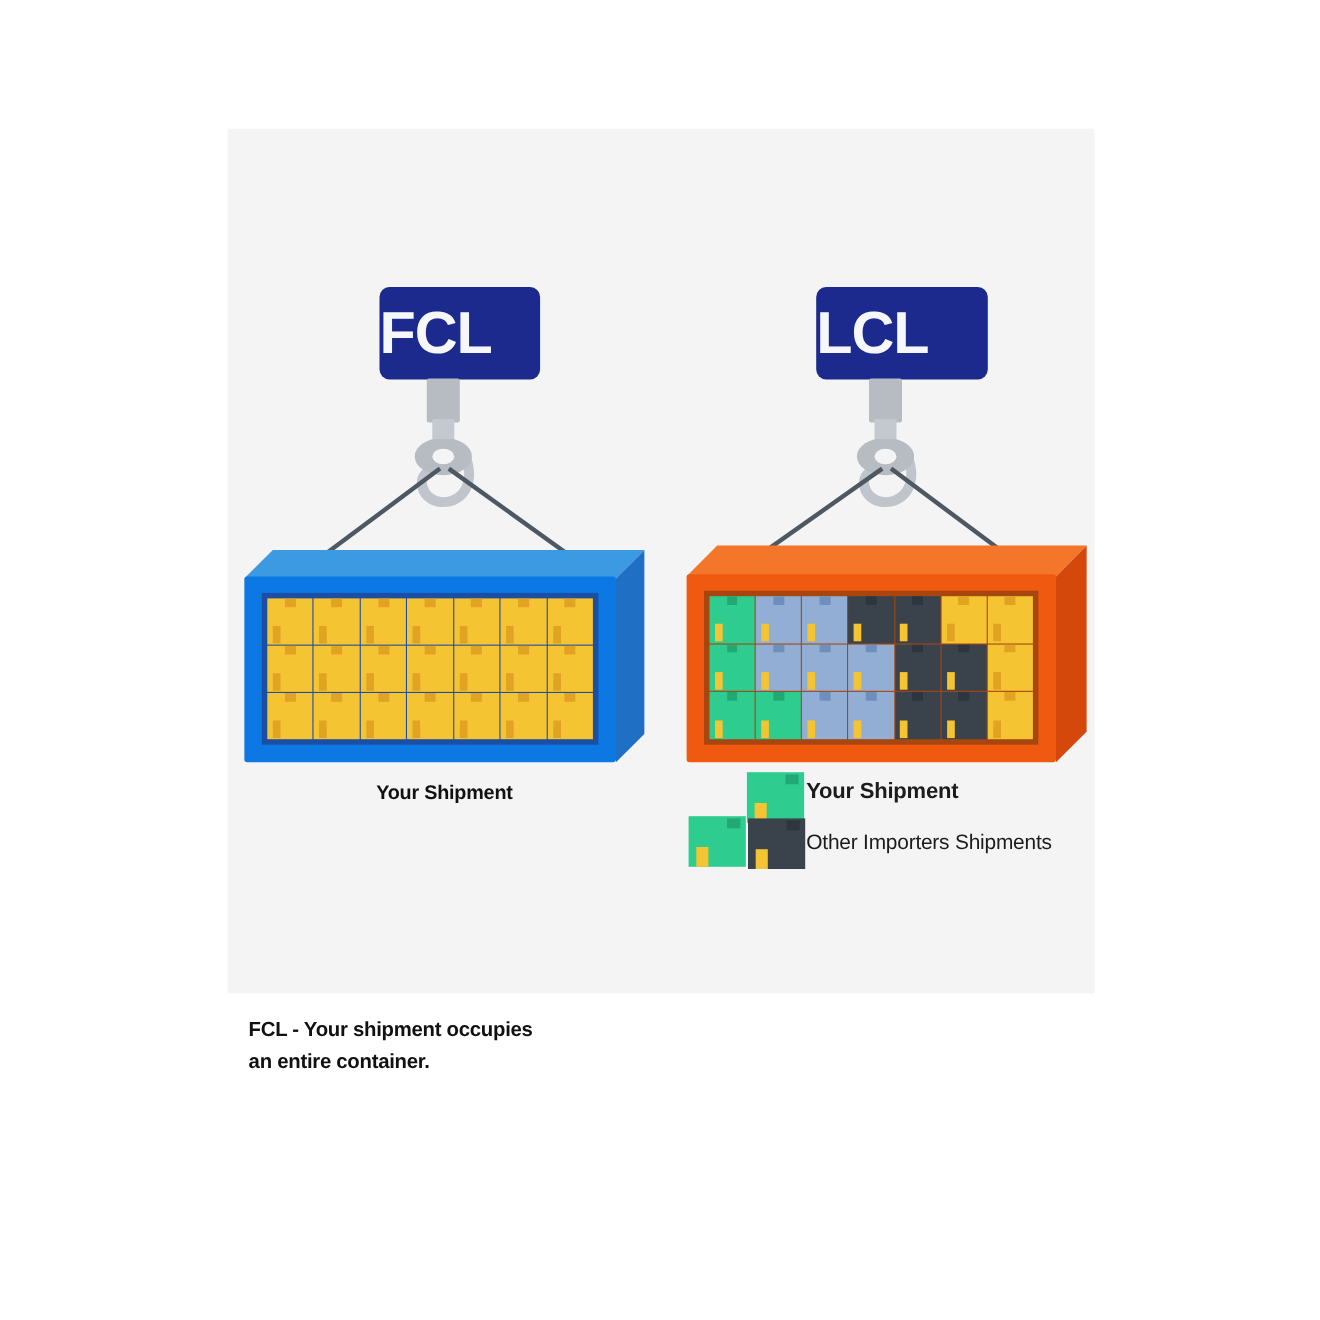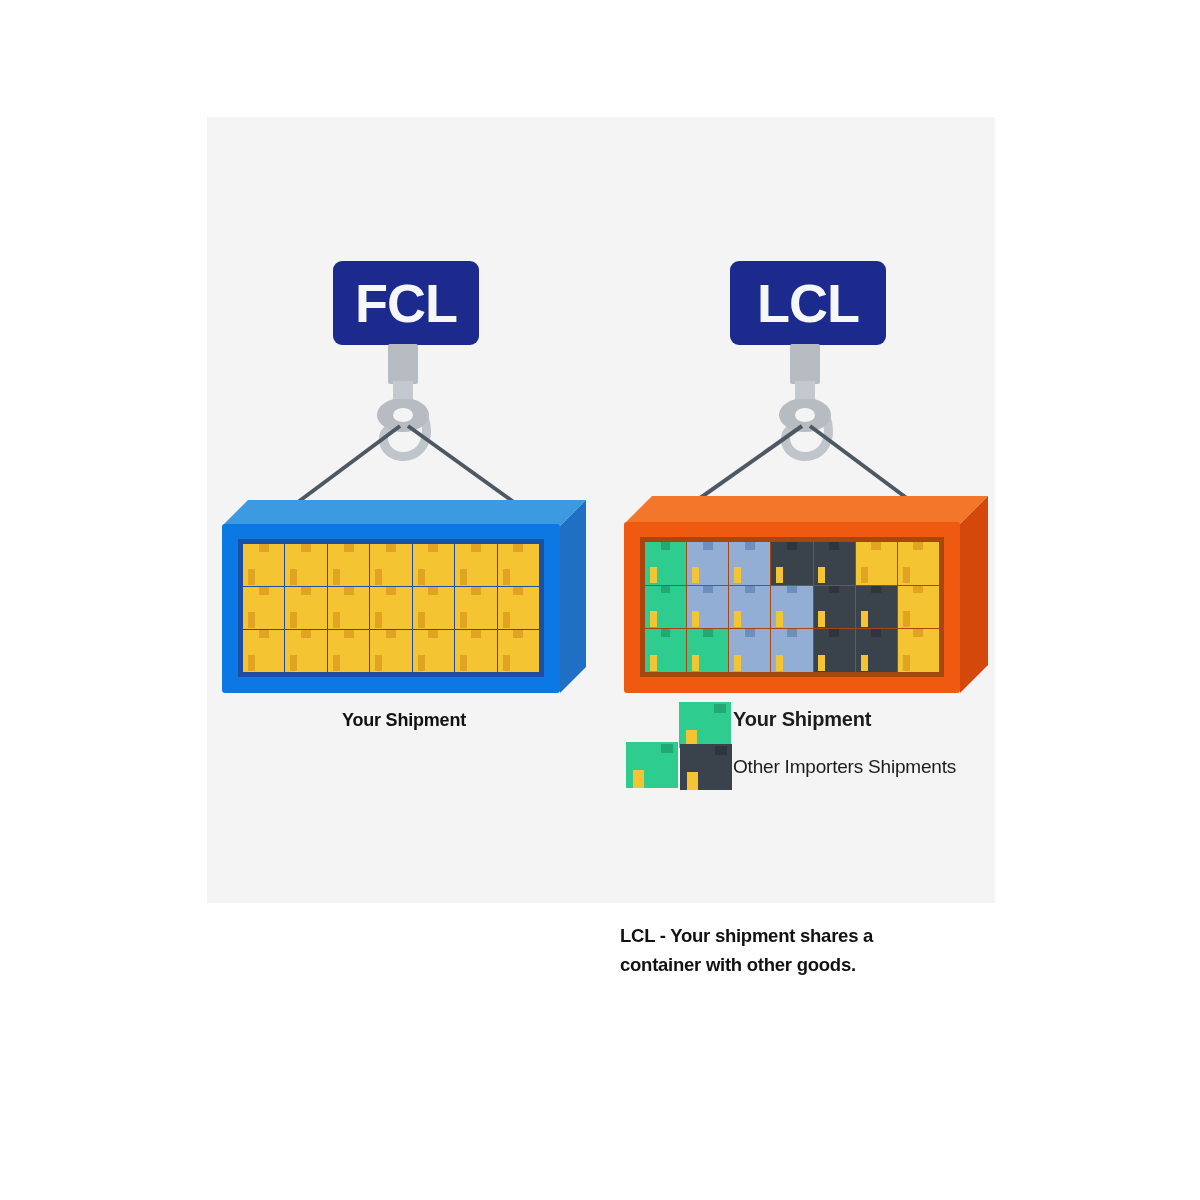--- a/index.html
+++ b/index.html
@@ -16,24 +16,24 @@
     position: absolute;
     left: 207px; top: 117px;
     width: 788px; height: 786px;
     background: #f4f4f4;
   }
 
   
   .rig { position: absolute; }
   .sign {
     position: absolute;
-    left: 4px; top: 0;
+    left: 16px; top: 0;
     width: 146px; height: 84px;
     border-radius: 9px;
-    display: flex; align-items: center; justify-content: center;
+    display: flex; align-items: center; 
     letter-spacing: -1px;
   }
   .sign-text {
     color: #f5f7fb;
     font-size: 54px;
     font-weight: 700;
     line-height: 1;
     font-family: "Liberation Sans", sans-serif;
   }
   .hook-block {
@@ -369,16 +369,16 @@
     </div>
     <div class="legend-swatch" id="legend-sw-c" style="left:60px; top:44px; width:52px; height:46px; background:#3a424c;">
       <div class="tab-top" style="background:#2e353e;"></div>
       <div class="tab-side"></div>
     </div>
 
     <div class="legend-row-text legend-title" style="left:113px; top:8px;">Your Shipment</div>
     <div class="legend-row-text legend-sub" style="left:113px; top:56px;">Other Importers Shipments</div>
   </div>
 
-  <div class="caption" style="left: 620px; top: 922px; color: rgb(17, 17, 17);">LCL - Your shipment shares a
-container with other goods.</div>
+  <div class="caption" style="left: 226px; top: 922px; color: rgb(17, 17, 17);">FCL - Your shipment occupies
+an entire container.</div>
 
 </div>
 
 </body></html>

